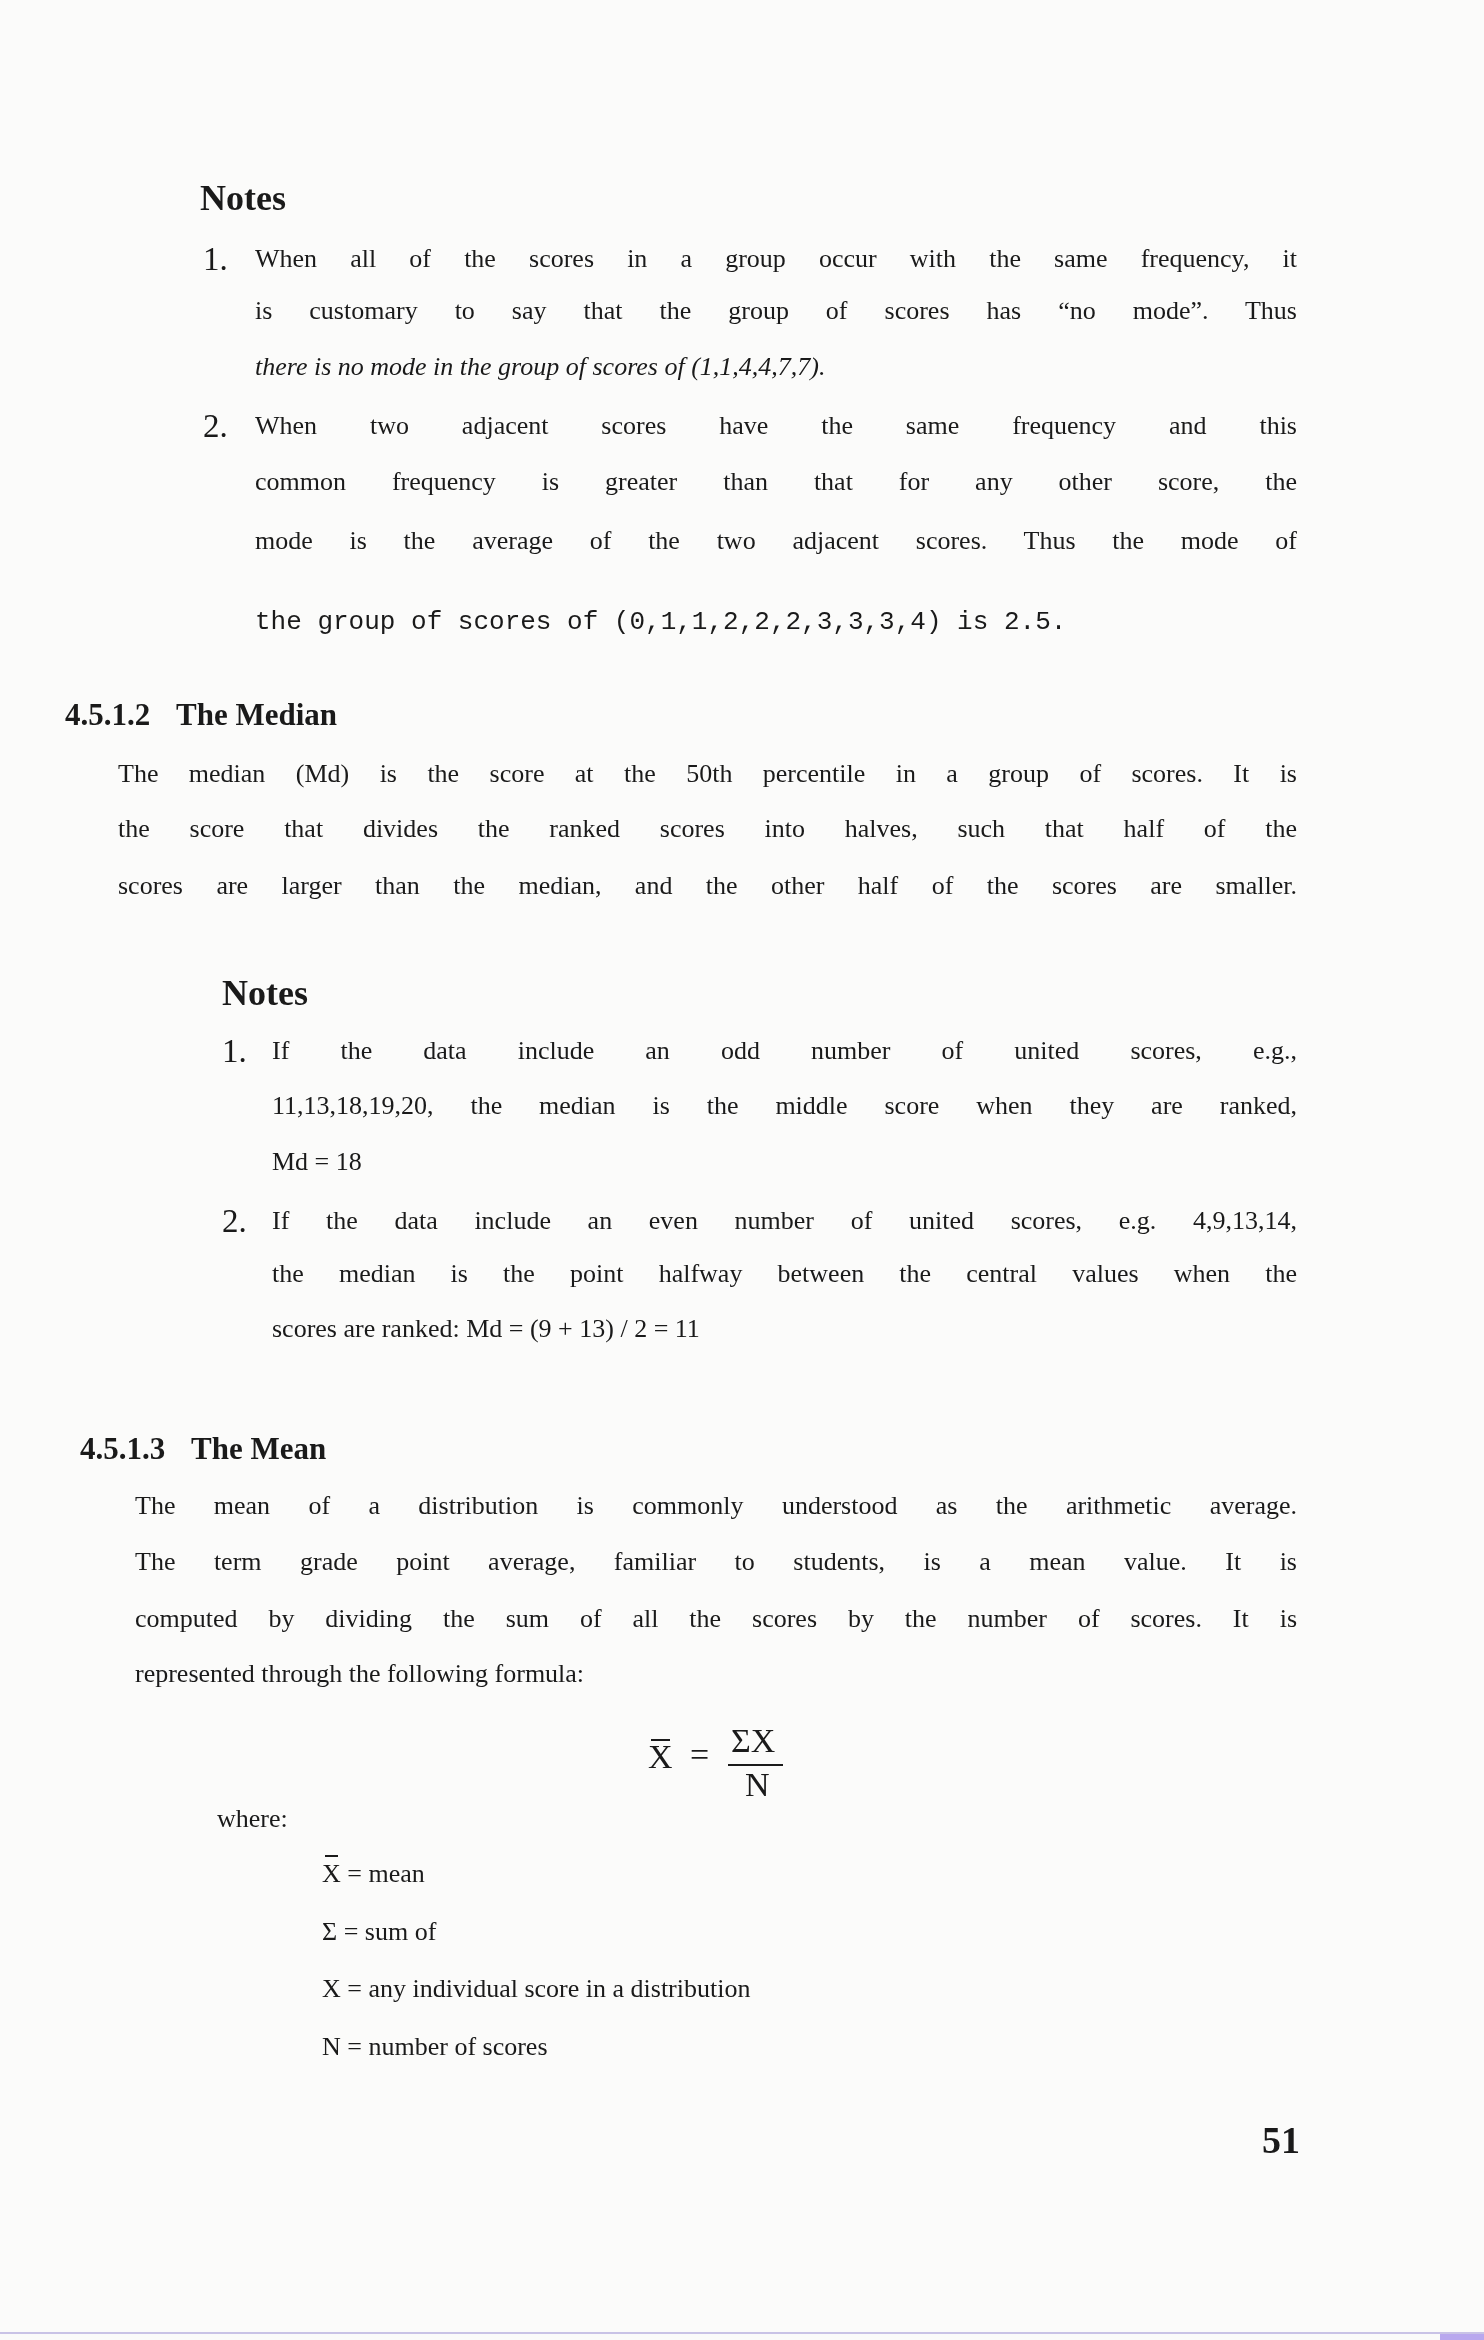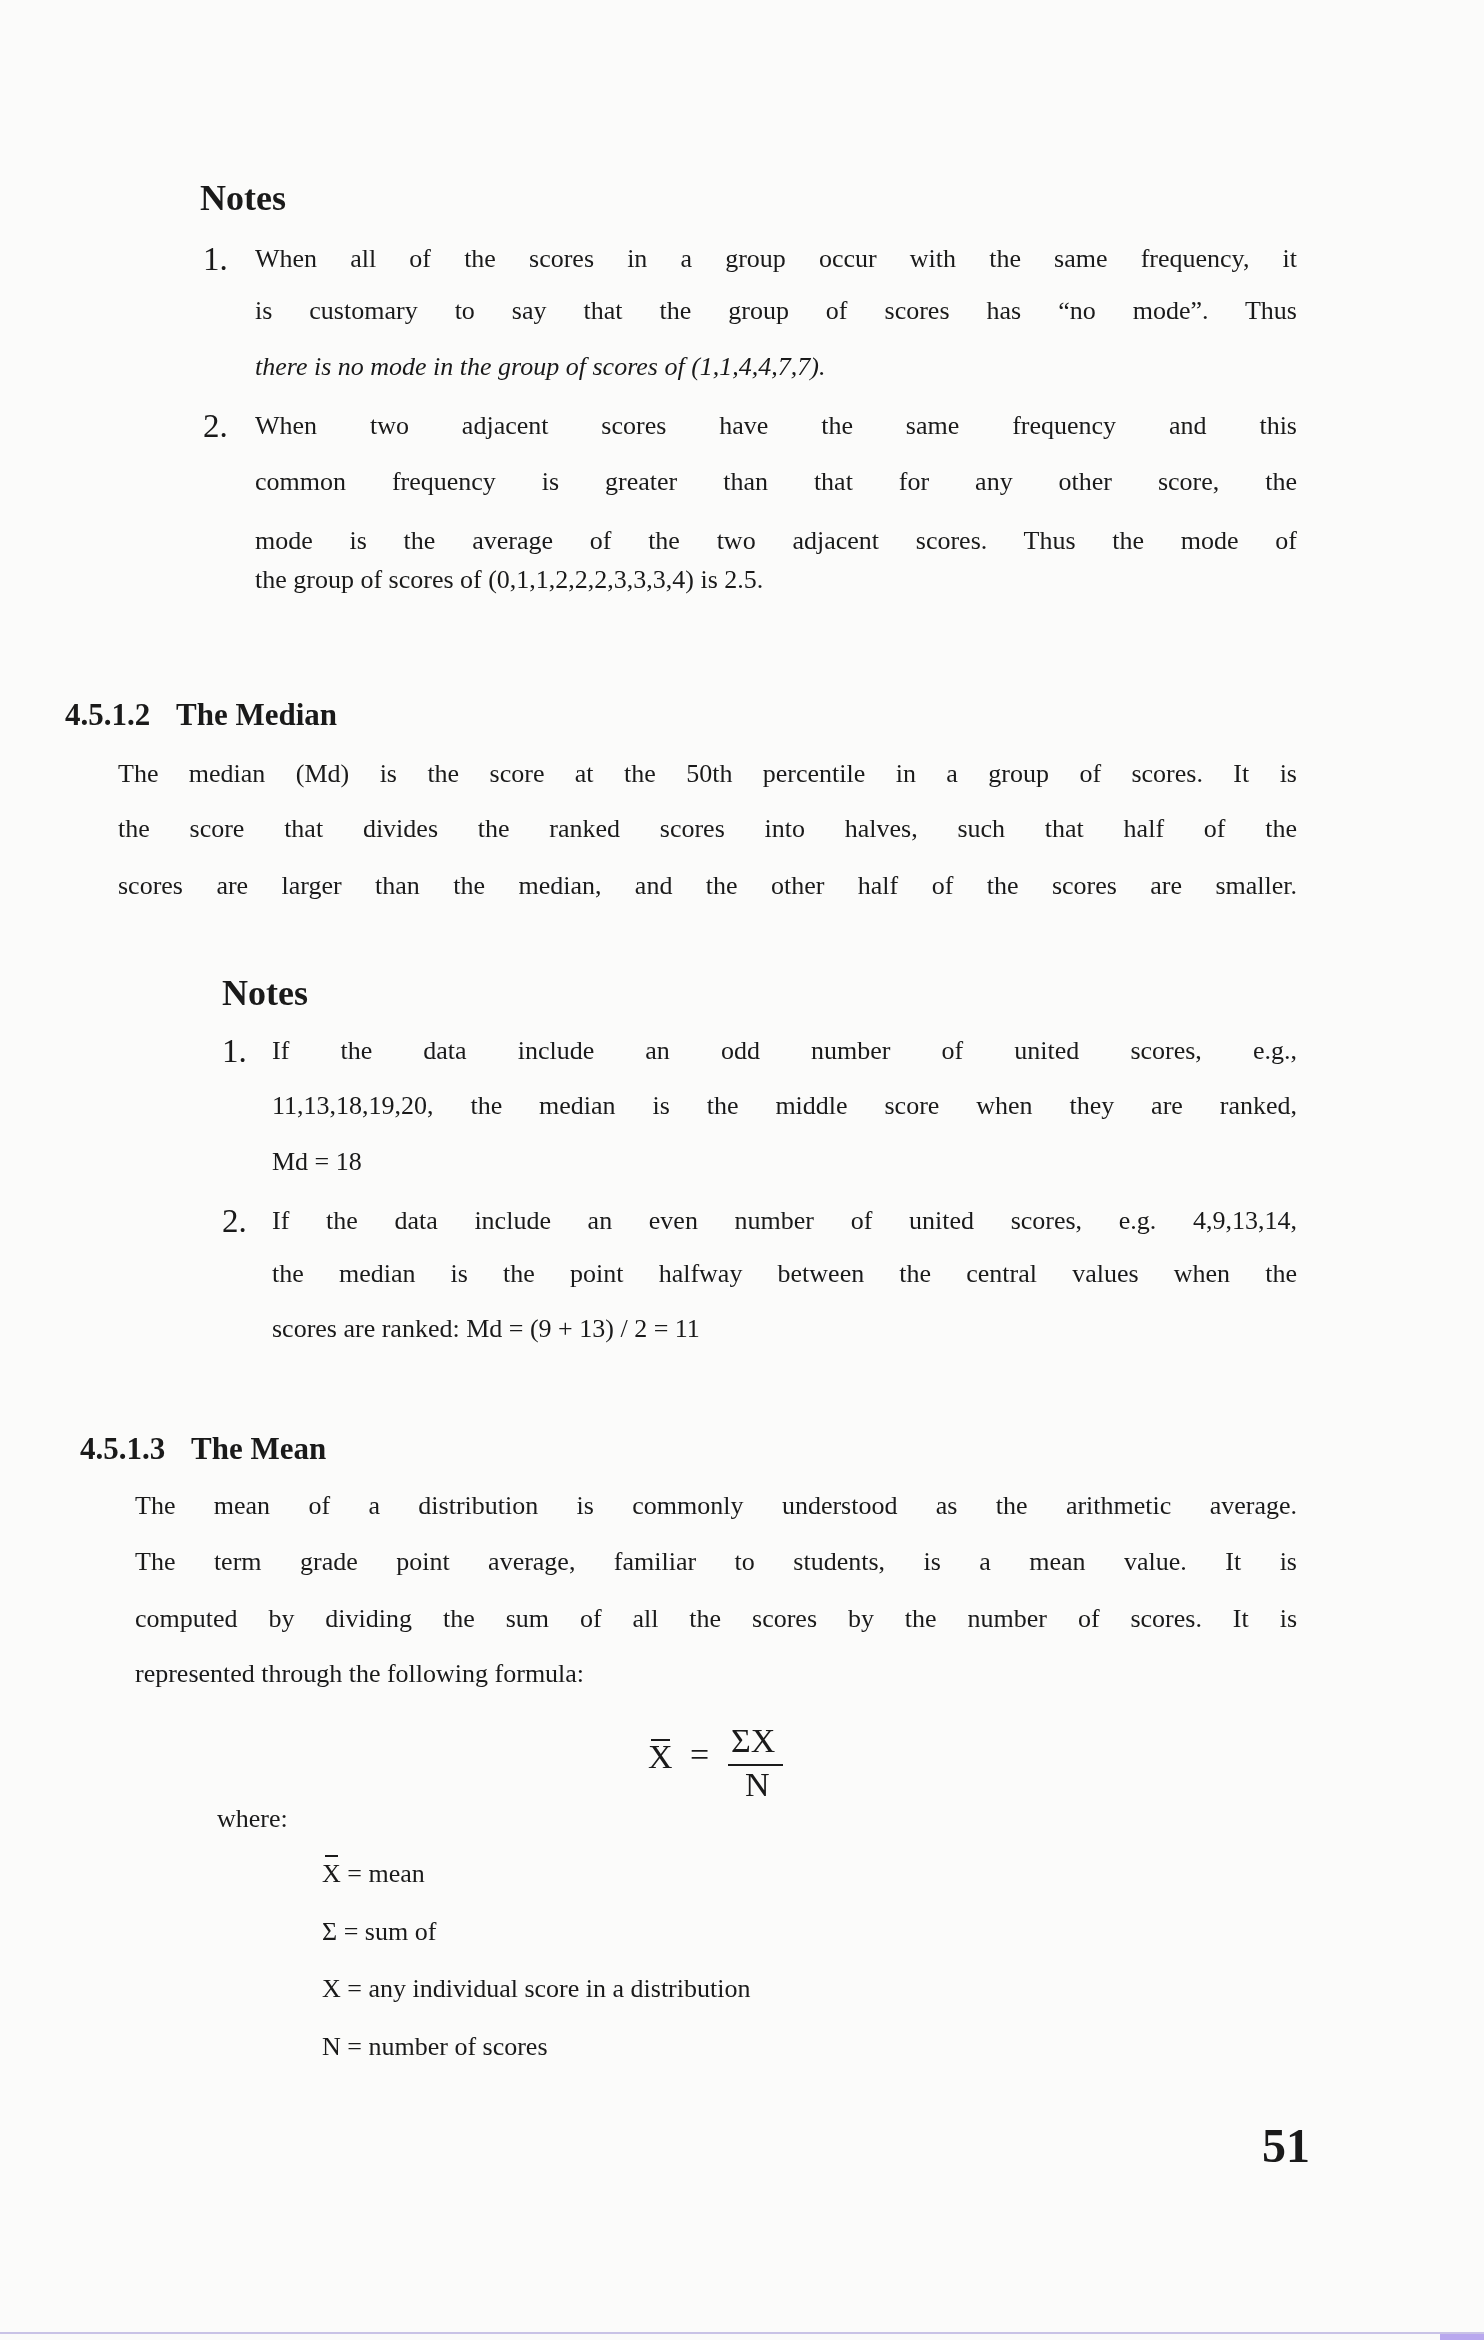--- a/index.html
+++ b/index.html
@@ -18,39 +18,39 @@
   .h-sec { position: absolute; font-size: 31px; font-weight: bold; line-height: 44px; white-space: nowrap; }
   .h-sec .num { display: inline-block; width: 111px; }
   .num-label { position: absolute; font-size: 33px; line-height: 40px; }
   .xbar { position: relative; display: inline-block; }
   .xbar::before {
     content: ""; position: absolute; left: 3px; right: 3px; top: 1px;
     border-top: 2px solid #1a1a1a;
   }
   .formula { position: absolute; font-size: 34px; }
   .frac-line { position: absolute; border-top: 2px solid #1a1a1a; }
-  .page-num { position: absolute; font-size: 48px; font-weight: bold; }
+  .page-num { position: absolute; font-size: 38px; font-weight: bold; }
   .bottom-edge { position: absolute; left: 0; top: 2332px; width: 1484px; height: 2px; background: #c9c3e6; }
   .bottom-patch { position: absolute; left: 1440px; top: 2334px; width: 44px; height: 6px; background: #b9a8ee; }
 </style>
 </head>
 <body>
 
 <div class="h-notes" style="left:200px; top:178px;">Notes</div>
 
 <div class="num-label" style="left:203px; top:239px;">1.</div>
 <div class="line just" style="left:255px; top:239px; width:1042px;">When all of the scores in a group occur with the same frequency, it</div>
 <div class="line just" style="left:255px; top:291px; width:1042px;">is customary to say that the group of scores has “no mode”. Thus</div>
 <div class="line" style="left:255px; top:347px;font-style:italic;">there is no mode in the group of scores of (1,1,4,4,7,7).</div>
 
 <div class="num-label" style="left:203px; top:406px;">2.</div>
 <div class="line just" style="left:255px; top:406px; width:1042px; word-spacing:12px;">When two adjacent scores have the same frequency and this</div>
 <div class="line just" style="left:255px; top:462px; width:1042px;">common frequency is greater than that for any other score, the</div>
 <div class="line just" style="left:255px; top:521px; width:1042px;">mode is the average of the two adjacent scores. Thus the mode of</div>
-<div class="line" style="left:255px; top:560px;">the group of scores of (0,1,1,2,2,2,3,3,3,4) is 2.5.</div>
+<div class="line" style="left:255px; top:602px;font-family:Liberation Mono, monospace;">the group of scores of (0,1,1,2,2,2,3,3,3,4) is 2.5.</div>
 
 <div class="h-sec" style="left:65px; top:693px;">
   <span class="num">4.5.1.2</span><span>The Median</span>
 </div>
 <div class="line just" style="left:118px; top:754px; width:1179px;">The median (Md) is the score at the 50th percentile in a group of scores. It is</div>
 <div class="line just" style="left:118px; top:809px; width:1179px;">the score that divides the ranked scores into halves, such that half of the</div>
 <div class="line just" style="left:118px; top:866px; width:1179px;">scores are larger than the median, and the other half of the scores are smaller.</div>
 
 <div class="h-notes" style="left:222px; top:973px;">Notes</div>
 

